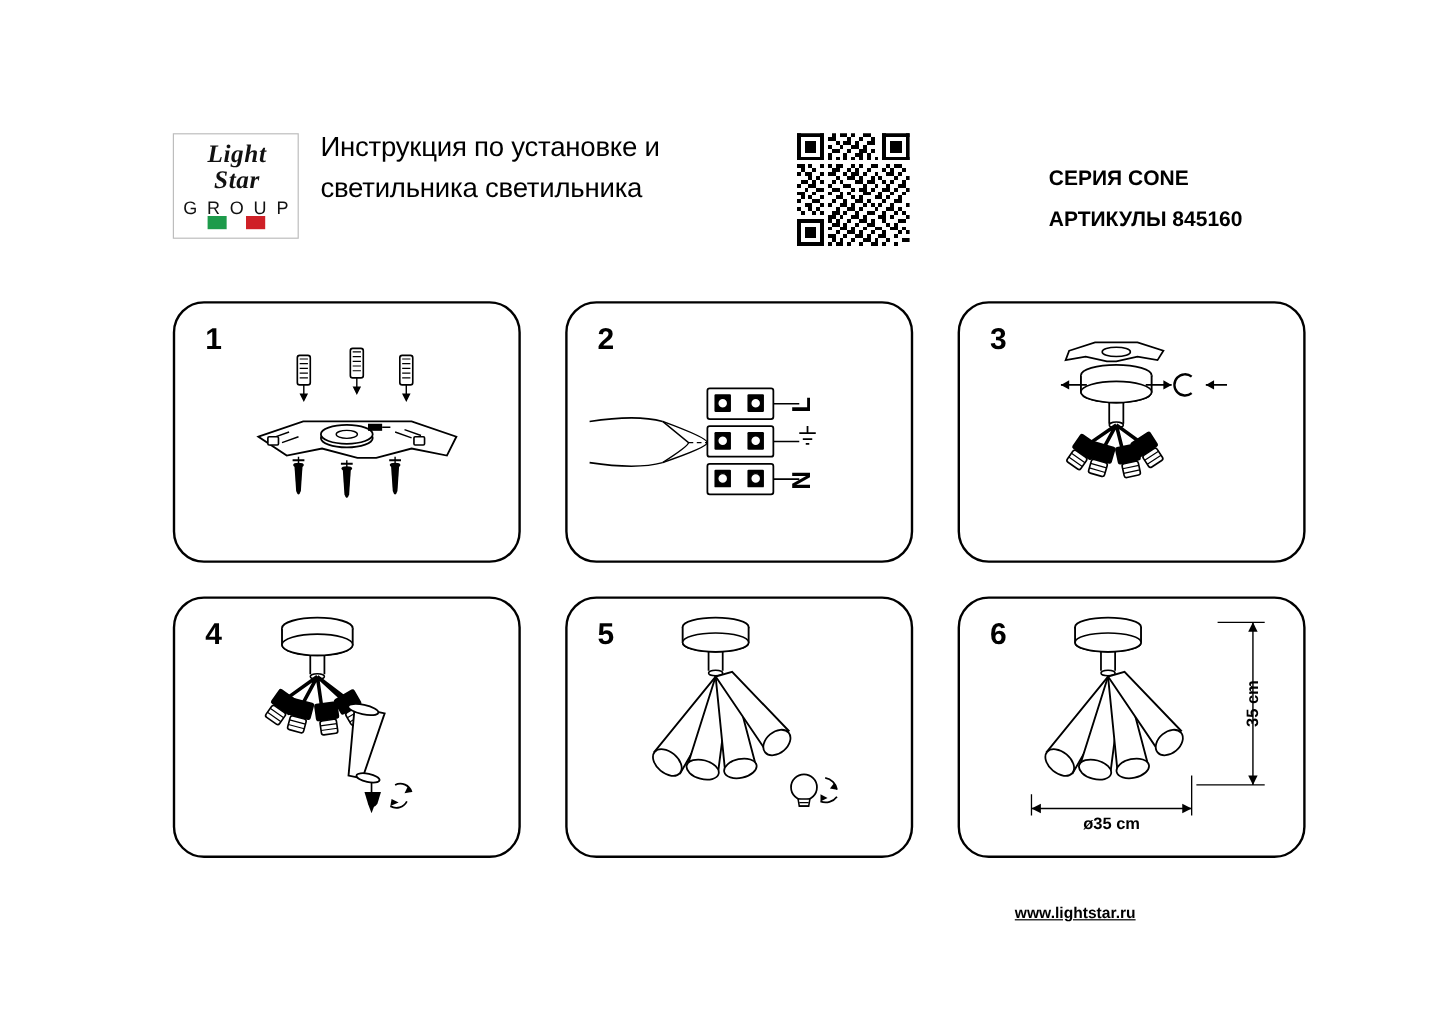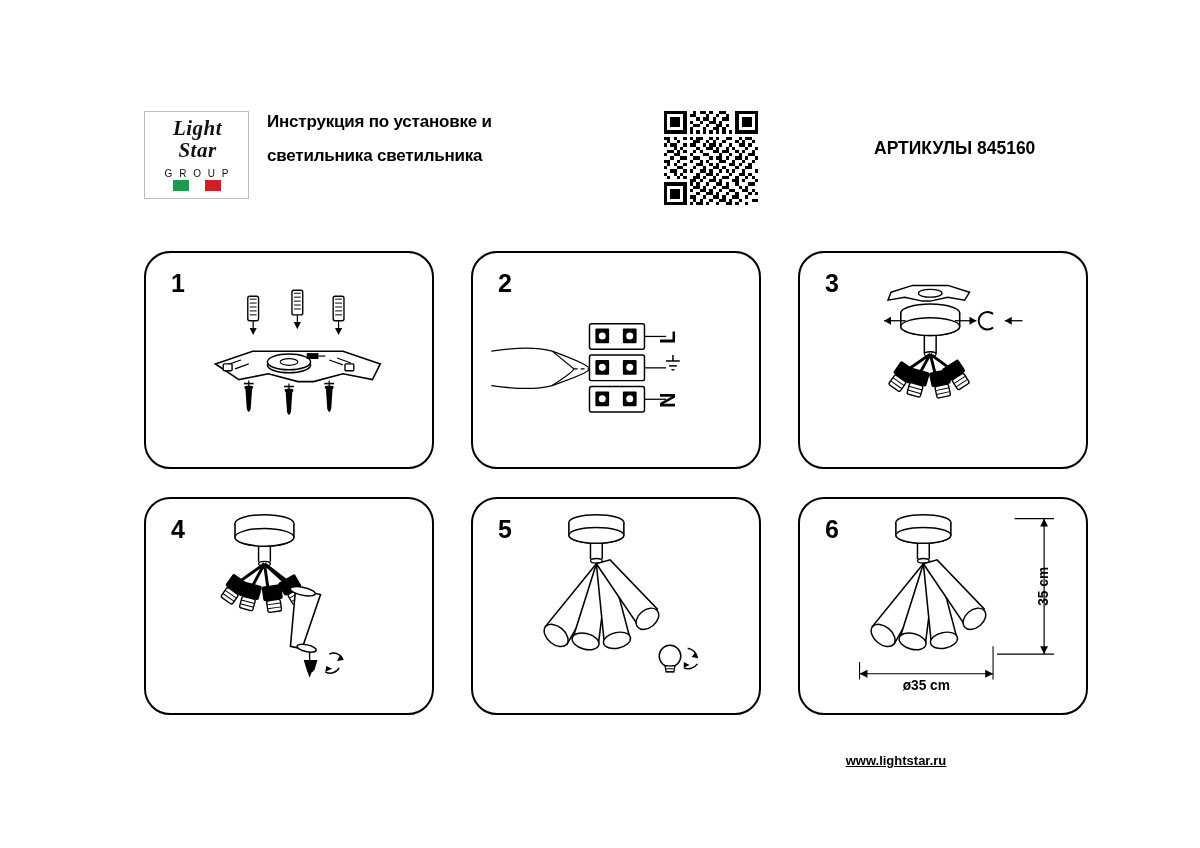--- a/index.html
+++ b/index.html
@@ -50,21 +50,21 @@
     font-weight: bold;
     font-size: 21px;
     line-height: 21px;
     letter-spacing: 0.5px;
     font-style: italic;
     color: #111;
   }
   .logo-line1 { margin-top: 2px; }
   .logo-line2 { margin-top: 1px; }
   .logo-line3 {
-    font-size: 10px;
+    font-size: 15px;
     font-style: normal;
     font-weight: normal;
     letter-spacing: 2px;
     margin-top: 2px;
     font-family: "Liberation Sans", sans-serif;
   }
   .logo-flag {
     position: absolute;
     left: 28px;
     bottom: 7px;
@@ -75,22 +75,22 @@
   .logo-flag i { display: block; flex: 1 1 auto; height: 100%; }
   .flag-g { background: #1d9b4b; }
   .flag-w { background: #ffffff; }
   .flag-r { background: #cf2027; }
 
   .title {
     position: absolute;
     left: 123px;
     top: 0px;
     width: 400px;
-    font-weight: bold;
-    font-size: 17px;
+    font-weight: normal;
+    font-size: 23px;
     line-height: 34px;
     letter-spacing: -0.2px;
   }
   .title .l2 { display: block; }
 
   .qr {
     position: absolute;
     left: 520px;
     top: 6px;
     width: 94px;
@@ -415,20 +415,21 @@
           <rect x="13" y="28" width="1" height="1"></rect>
             <rect x="16" y="28" width="1" height="1"></rect>
           <rect x="19" y="28" width="2" height="1"></rect>
             <rect x="22" y="28" width="1" height="1"></rect>
           <rect x="25" y="28" width="1" height="1"></rect>
         </g>
       </svg>
     </div>
 
     <div class="meta">
+      <div>СЕРИЯ CONE</div>
       <div>АРТИКУЛЫ 845160</div>
     </div>
   </div>
 
   <div class="panels">
 
     <div class="panel p1">
       <div class="panel-num">1</div>
       <svg class="panel-art" viewBox="0 0 290 218">
         <g fill="none" stroke="#000" stroke-width="1.4">

